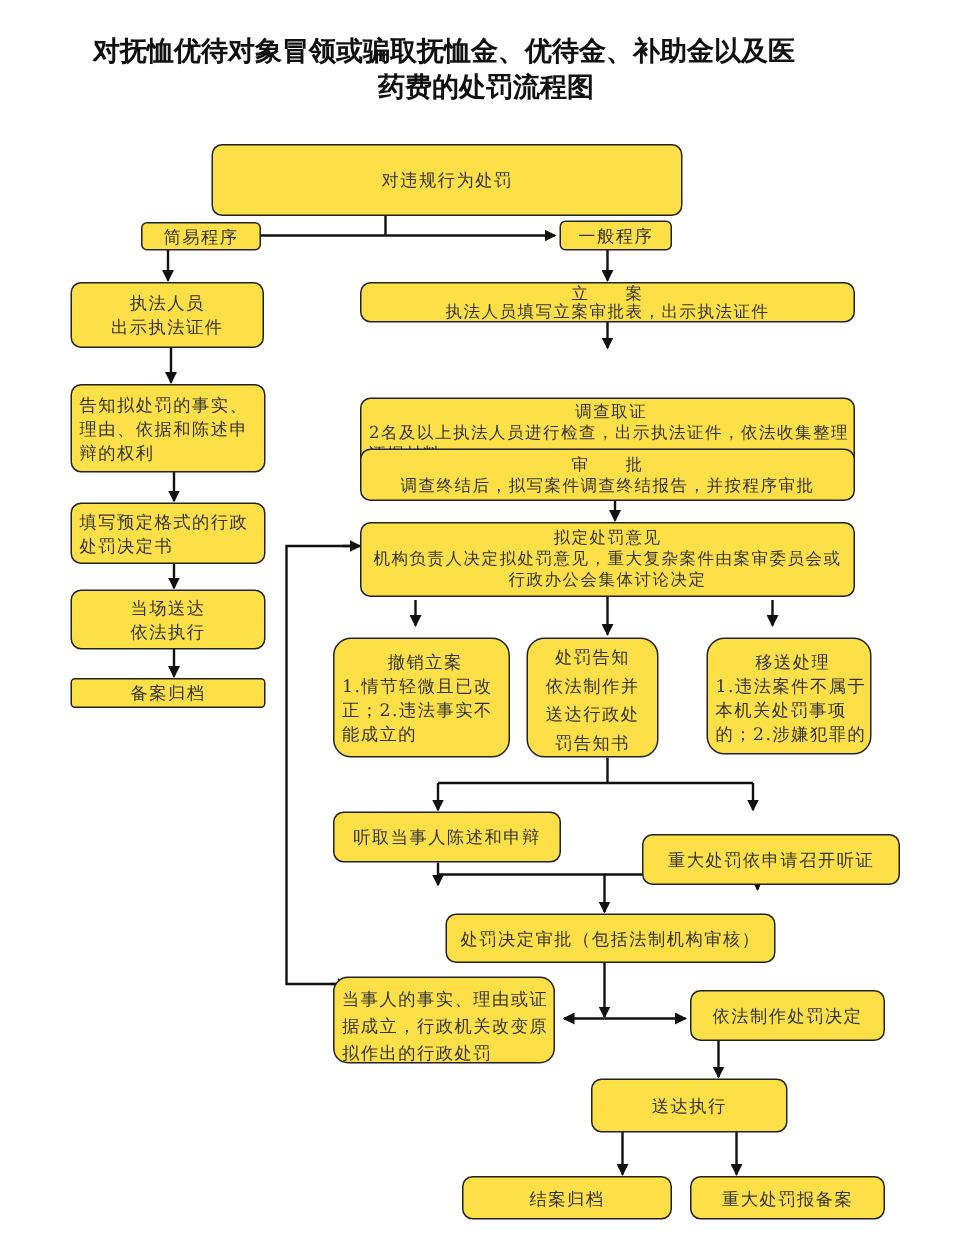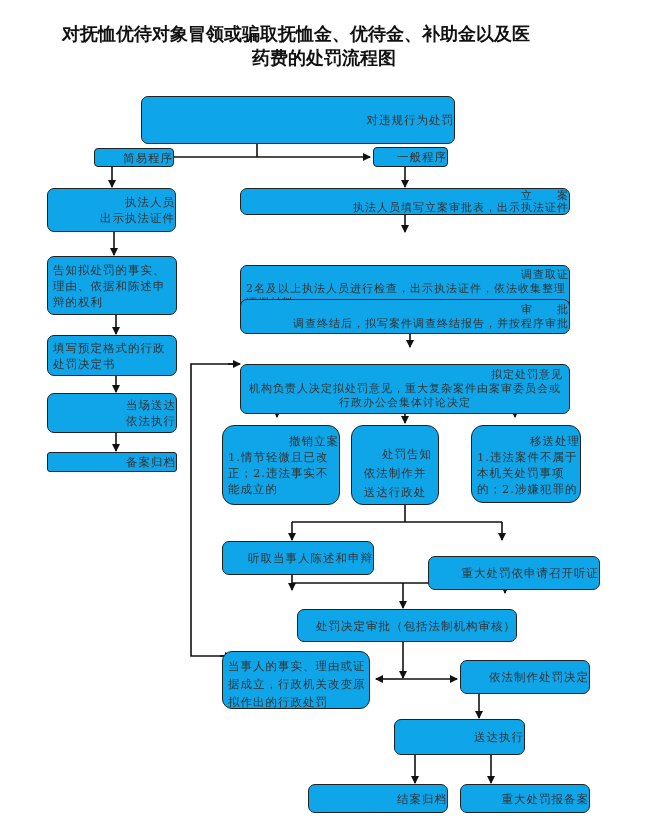--- a/index.html
+++ b/index.html
@@ -1,20 +1,20 @@
 <!DOCTYPE html>
 <html><head>
 <meta charset="utf-8">
 <style>
   html, body { margin:0; padding:0; background:#ffffff; }
   body { width:648px; height:822px; position:relative; overflow:hidden; font-family:"DejaVu Serif", serif; color:#222; }
   .title { position:absolute; left:0; width:648px; text-align:center; font-family:"DejaVu Sans", sans-serif; font-weight:bold; font-size:18px; color:#111; }
   #t1 { top:22px; left:-28px; }
   #t2 { top:46px; }
-  .box { position:absolute; box-sizing:border-box; border:1.6px solid #222; border-radius:7px; background:#0ea5e9; font-size:11.5px; line-height:16px; color:#333; text-align:center; display:flex; flex-direction:column; justify-content:center; overflow:hidden; letter-spacing:1px;align-items:flex-end; }
+  .box { position:absolute; box-sizing:border-box; border:1.6px solid #222; border-radius:7px; background:#fde047; font-size:11.5px; line-height:16px; color:#333; text-align:center; display:flex; flex-direction:column; justify-content:center; overflow:hidden; letter-spacing:1px; }
   .box.left { text-align:left; padding-left:5px; }
   .box .head { display:block; }
   svg.conn { position:absolute; left:0; top:0; width:648px; height:822px; pointer-events:none; }
   svg.conn line, svg.conn polyline { stroke:#111; stroke-width:1.6; fill:none; }
 </style>
 </head>
 <body>
 
 <div class="title" id="t1">对抚恤优待对象冒领或骗取抚恤金、优待金、补助金以及医</div>
 <div class="title" id="t2">药费的处罚流程图</div>
@@ -102,30 +102,30 @@
   <span>执法人员填写立案审批表，出示执法证件</span>
 </div>
 <div class="box left" style="left:240px;top:233px;width:330px;height:48px;line-height:14px;font-size:11px;margin-top:32px;">
   <span class="head" style="text-align:center;">调查取证</span>
   <span>2名及以上执法人员进行检查，出示执法证件，依法收集整理证据材料</span>
 </div>
 <div class="box" style="left:240px;top:299px;width:330px;height:35px;line-height:14px;font-size:11px;">
   <span class="head">审　　批</span>
   <span>调查终结后，拟写案件调查终结报告，并按程序审批</span>
 </div>
-<div class="box" style="left:240px;top:348px;width:330px;height:50px;line-height:14px;font-size:11px;padding:0 6px;margin-top:16px;">
+<div class="box" style="left:240px;top:348px;width:330px;height:50px;line-height:14px;font-size:11px;padding:0 6px;">
   <span class="head">拟定处罚意见</span>
   <span>机构负责人决定拟处罚意见，重大复杂案件由案审委员会或行政办公会集体讨论决定</span>
 </div>
 
 <div class="box left" style="left:222px;top:425px;width:118px;height:80px;justify-content:flex-start;padding-top:7px;border-radius:12px;">
   <span class="head" style="text-align:center;">撤销立案</span>
   <span>1.情节轻微且已改正；2.违法事实不能成立的</span>
 </div>
-<div class="box" style="left:351px;top:425px;width:88px;height:80px;justify-content:flex-start;padding-top:19px;padding-left:6px;padding-right:6px;border-radius:12px;line-height:19px;">
+<div class="box" style="left:351px;top:425px;width:88px;height:80px;justify-content:flex-start;padding-top:3px;padding-left:6px;padding-right:6px;border-radius:12px;line-height:19px;">
   <span class="head">处罚告知</span>
   <span>依法制作并送达行政处罚告知书</span>
 </div>
 <div class="box left" style="left:471px;top:425px;width:110px;height:78px;justify-content:flex-start;padding-top:7px;border-radius:12px;">
   <span class="head" style="text-align:center;">移送处理</span>
   <span>1.违法案件不属于本机关处罚事项的；2.涉嫌犯罪的</span>
 </div>
 
 <div class="box" style="left:222px;top:541px;width:152px;height:34px;">
     <span>听取当事人陈述和申辩</span>

